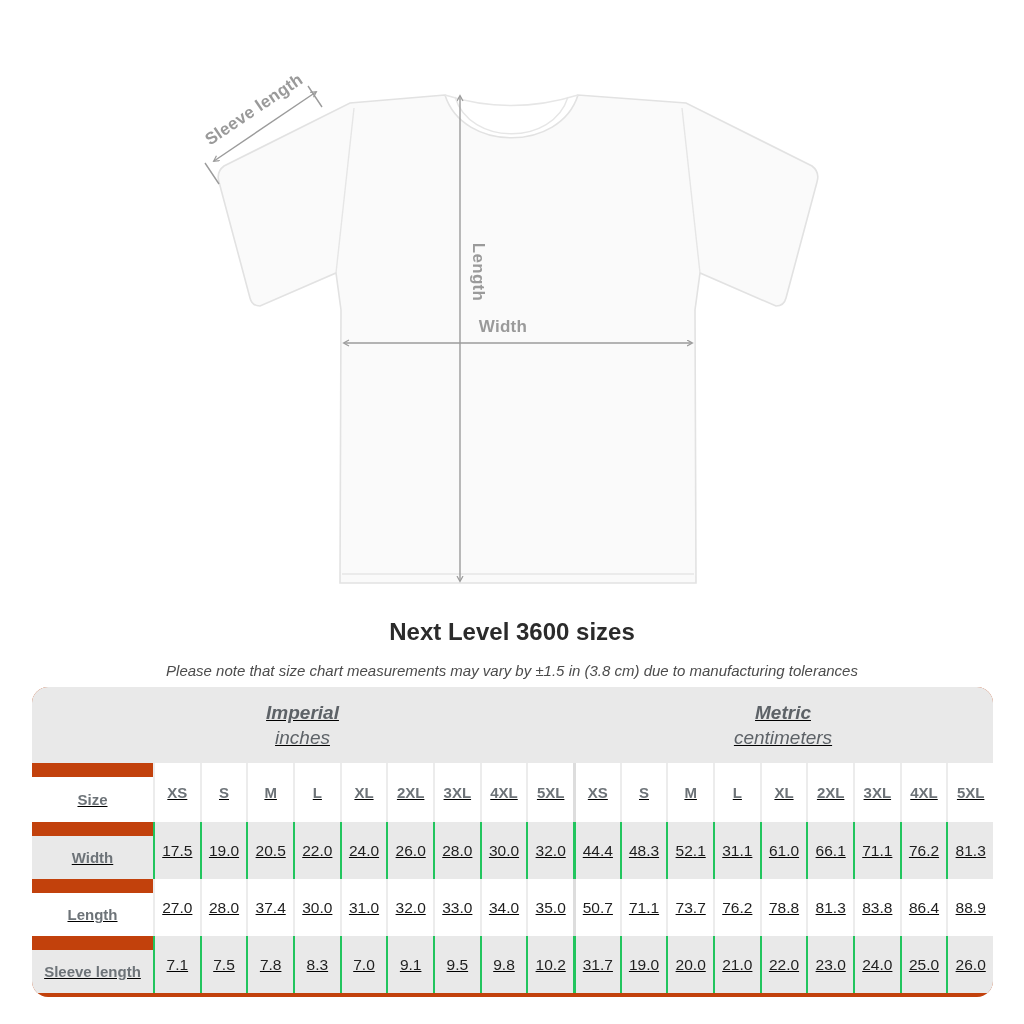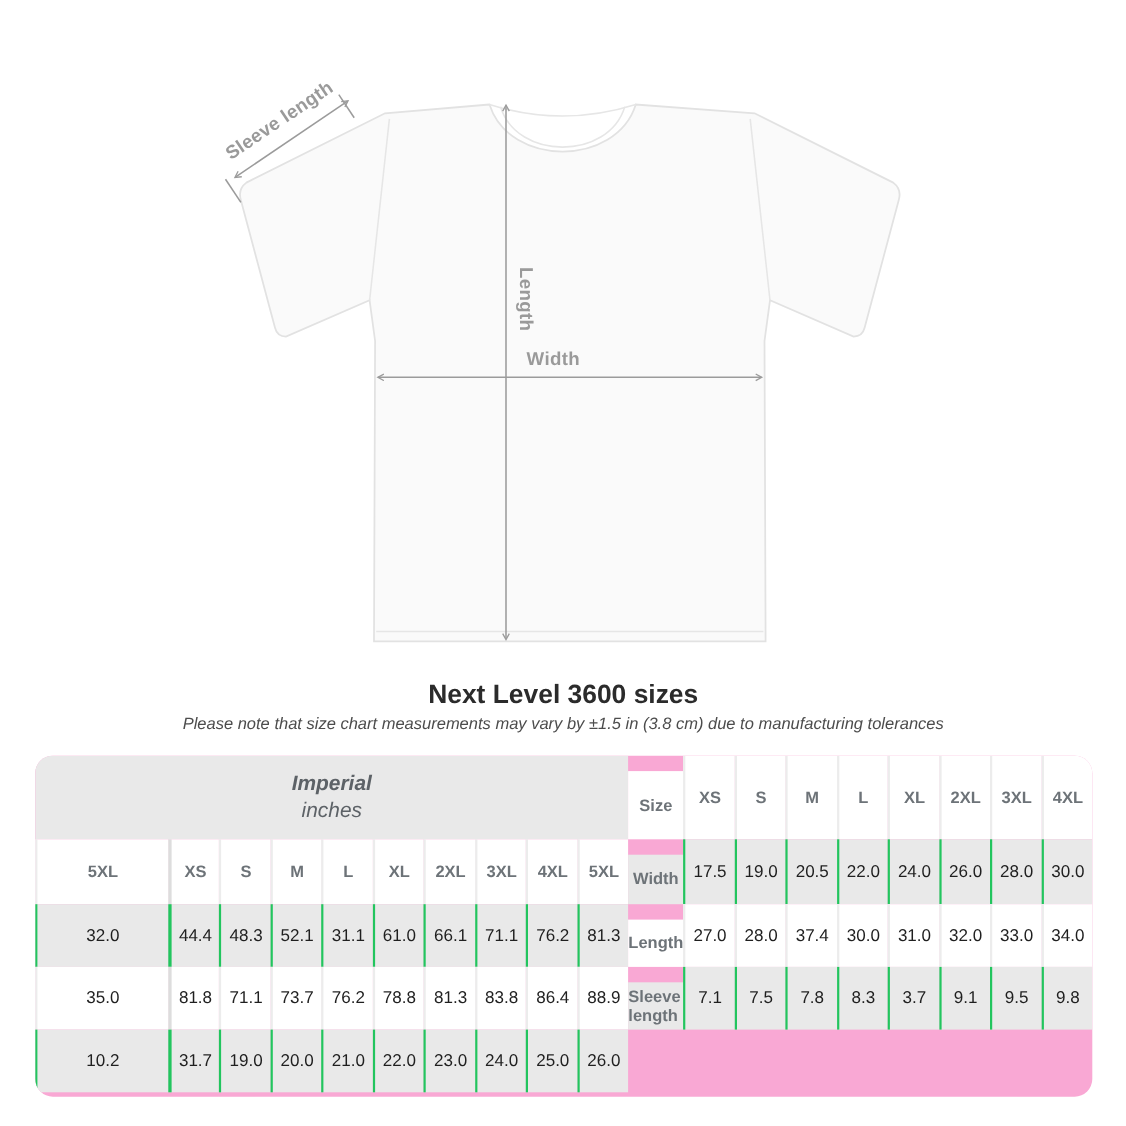--- a/index.html
+++ b/index.html
@@ -17,27 +17,27 @@
   .dim{stroke:#9b9b9b;stroke-width:1.4;fill:none;}
   .dim-label{fill:#9a9a9a;font-weight:bold;font-size:17px;letter-spacing:.3px;}
 
   
   .title{
     position:absolute;top:618px;left:0;right:0;text-align:center;
     font-size:24px;font-weight:bold;color:#2b2b2b;margin:0;
   }
   .note{
     position:absolute;top:650px;left:0;right:0;text-align:center;
-    font-size:15px;font-style:italic;color:#4c4c4c;margin:0;
+    font-size:15px;font-style:italic;color:#4c4c4c;margin:12px;
   }
 
   
   .card{
     position:absolute;left:32px;top:687px;width:961px;height:310px;
-    border-radius:16px;overflow:hidden;background:#f9a8d4;
+    border-radius:16px;overflow:hidden;background:#c2410c;text-decoration:underline;
   }
   .grid{
     display:grid;width:100%;height:100%;
     grid-template-columns:121px repeat(18,1fr);
     grid-template-rows:76px 59px 57px 57px 57px;
   }
   .unit-cell{
     background:#e9e9e9;display:flex;flex-direction:column;
     align-items:center;justify-content:center;gap:3px;grid-row:1;
   }
@@ -93,20 +93,24 @@
 
   <h1 class="title">Next Level 3600 sizes</h1>
   <p class="note">Please note that size chart measurements may vary by ±1.5 in (3.8 cm) due to manufacturing tolerances</p>
 
   <div class="card">
     <div class="grid" id="size-grid">
       <div class="unit-cell unit-imperial">
         <div class="unit-name">Imperial</div>
         <div class="unit-sub">inches</div>
       </div>
+      <div class="unit-cell unit-metric">
+        <div class="unit-name">Metric</div>
+        <div class="unit-sub">centimeters</div>
+      </div>
 
     <div class="cell head c0 strong">Size</div>
         <div class="cell head strong">XS</div>
         <div class="cell head strong">S</div>
         <div class="cell head strong">M</div>
         <div class="cell head strong">L</div>
         <div class="cell head strong">XL</div>
         <div class="cell head strong">2XL</div>
         <div class="cell head strong">3XL</div>
         <div class="cell head strong">4XL</div>
@@ -142,35 +146,35 @@
         <div class="cell white c0 strong">Length</div>
         <div class="cell white">27.0</div>
         <div class="cell white">28.0</div>
         <div class="cell white">37.4</div>
         <div class="cell white">30.0</div>
         <div class="cell white">31.0</div>
         <div class="cell white">32.0</div>
         <div class="cell white">33.0</div>
         <div class="cell white">34.0</div>
         <div class="cell white">35.0</div>
-        <div class="cell white sec">81.8</div>
+        <div class="cell white sec">50.7</div>
         <div class="cell white">71.1</div>
         <div class="cell white">73.7</div>
         <div class="cell white">76.2</div>
         <div class="cell white">78.8</div>
         <div class="cell white">81.3</div>
         <div class="cell white">83.8</div>
         <div class="cell white">86.4</div>
         <div class="cell white">88.9</div>
         <div class="cell gray c0 strong">Sleeve length</div>
         <div class="cell gray">7.1</div>
         <div class="cell gray">7.5</div>
         <div class="cell gray">7.8</div>
         <div class="cell gray">8.3</div>
-        <div class="cell gray">3.7</div>
+        <div class="cell gray">7.0</div>
         <div class="cell gray">9.1</div>
         <div class="cell gray">9.5</div>
         <div class="cell gray">9.8</div>
         <div class="cell gray">10.2</div>
         <div class="cell gray sec">31.7</div>
         <div class="cell gray">19.0</div>
         <div class="cell gray">20.0</div>
         <div class="cell gray">21.0</div>
         <div class="cell gray">22.0</div>
         <div class="cell gray">23.0</div>

